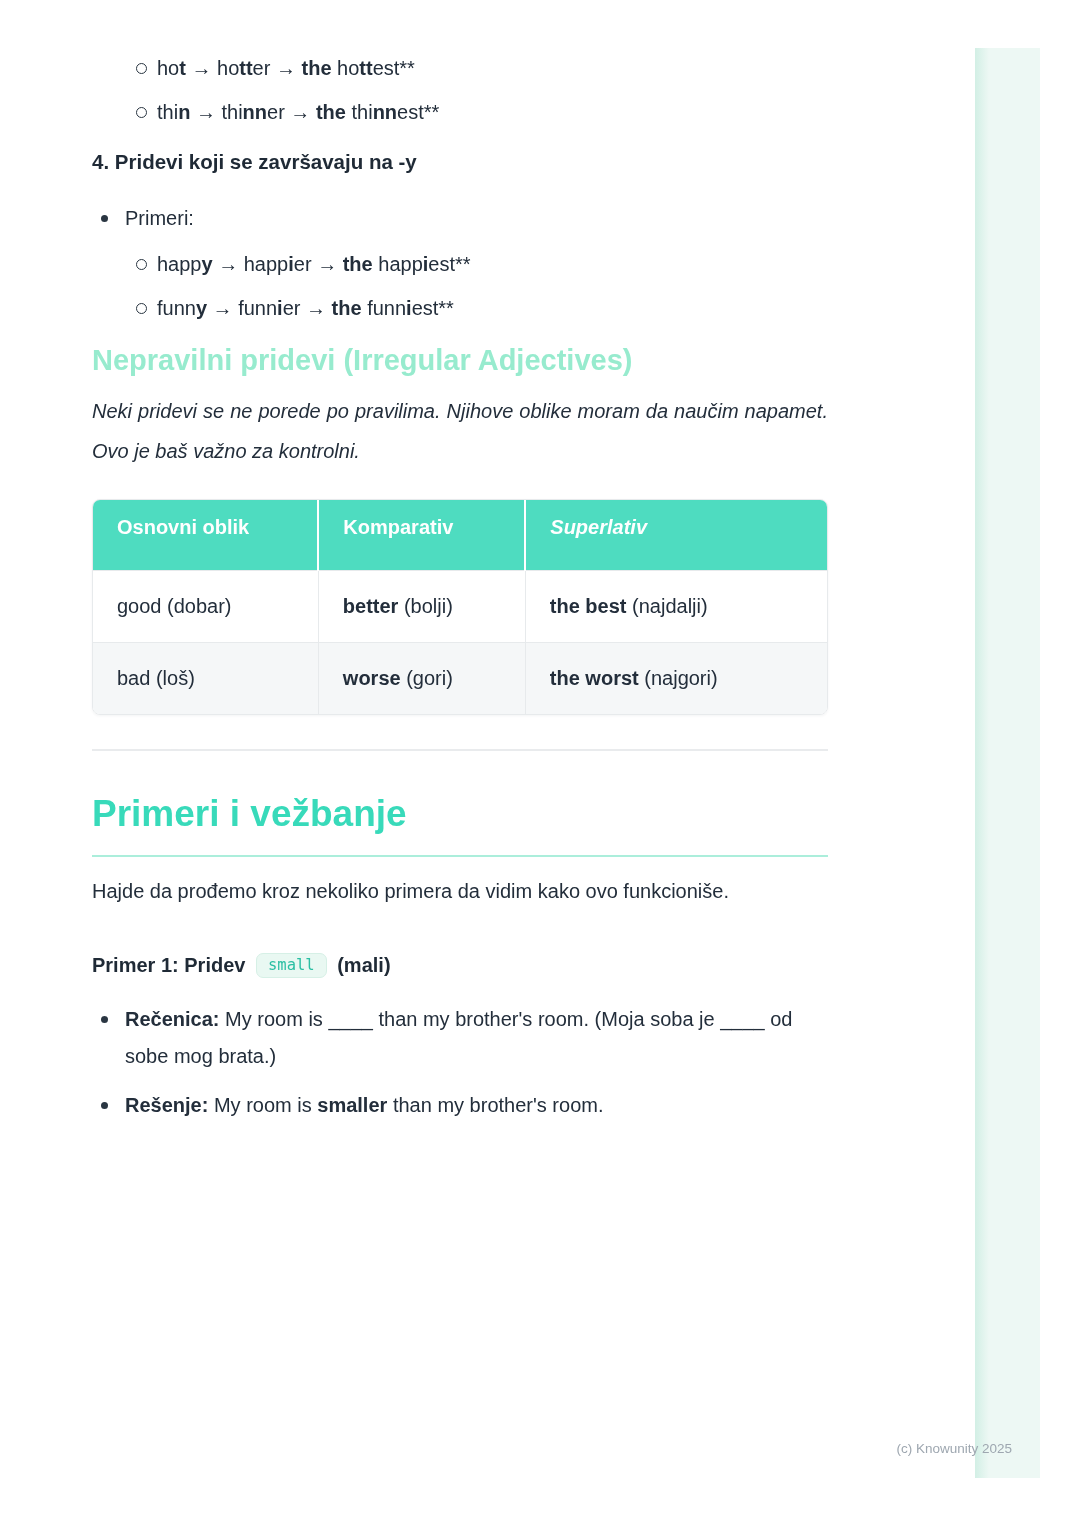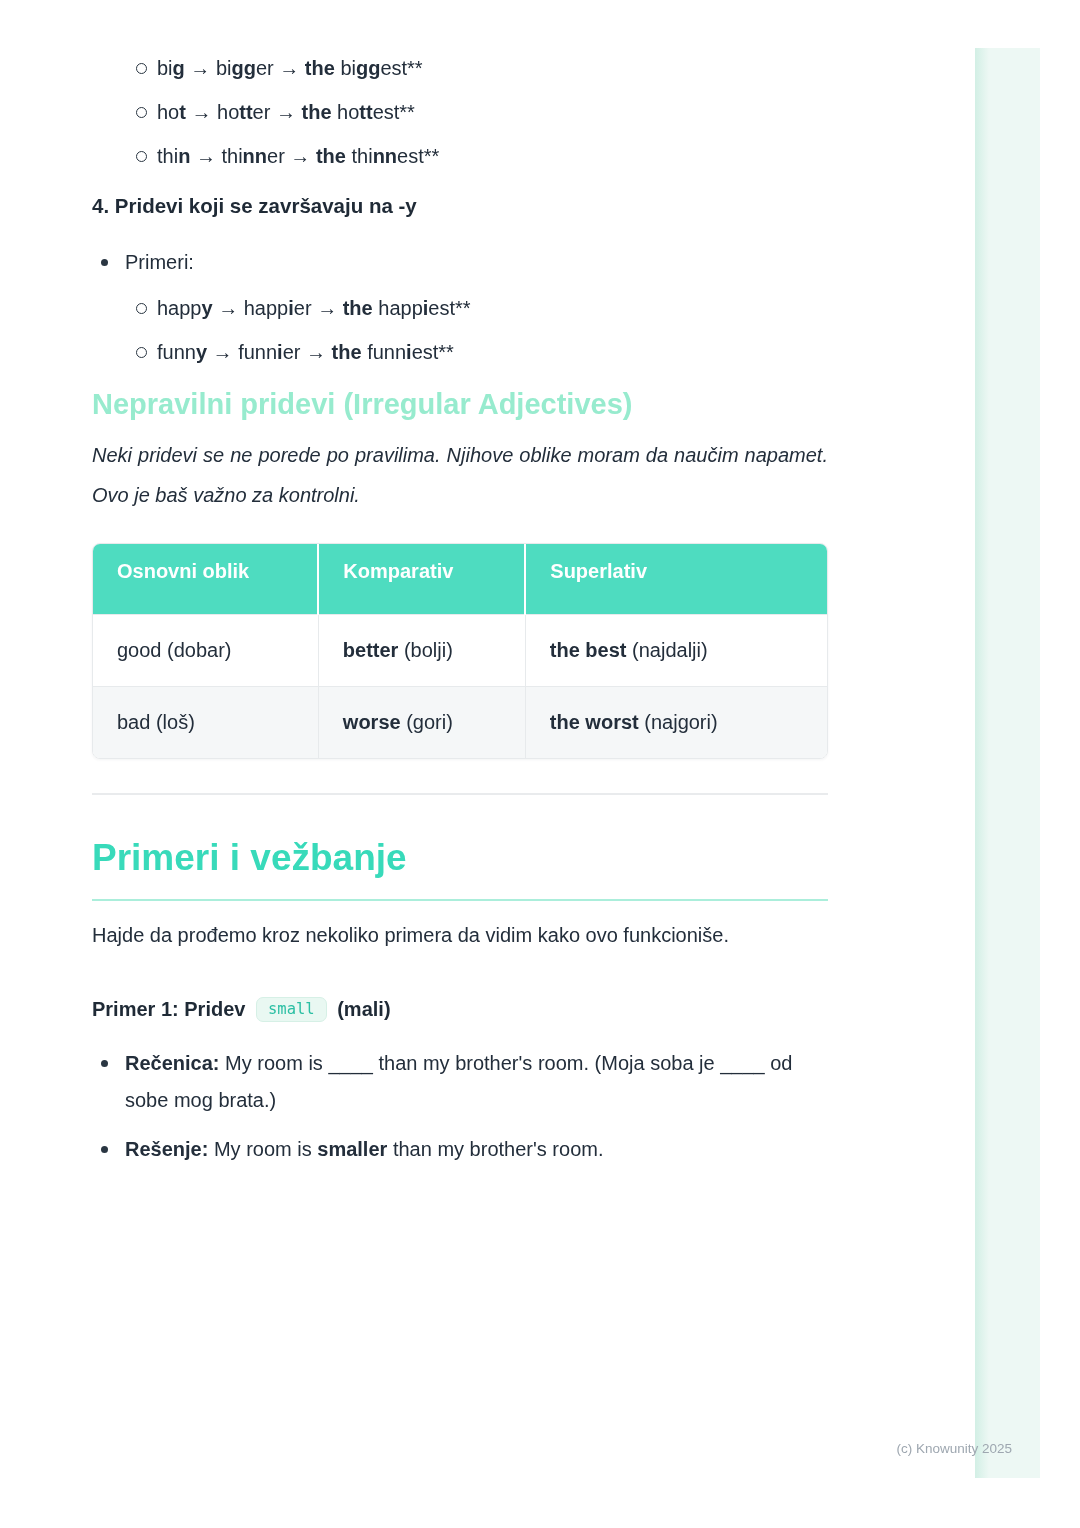--- a/index.html
+++ b/index.html
@@ -49,21 +49,21 @@
 
   .table-wrap {
     margin-top:28px; border:1px solid #E7EAEC; border-radius:8px;
     overflow:hidden; box-shadow:0 1px 3px rgba(20,40,60,0.05);
   }
   table { width:100%; border-collapse:collapse; }
   th {
     background:#4EDCC0; color:#ffffff; font-size:20px; font-weight:700;
     text-align:left; padding:0 0 14px 24px; height:70px; border-right:2px solid #ffffff;
   }
-  th:last-child { border-right:none; }
+  th:last-child { border-right:none;font-style:italic; }
   td {
     font-size:20px; padding:0 0 0 24px; height:72px;
     border-right:1px solid #E7EAEC; border-top:1px solid #E7EAEC; background:#ffffff;
   }
   td:last-child { border-right:none; }
   tr.alt td { background:#F5F7F8; }
 
   .divider { border:none; border-top:2px solid #E9EBED; margin:34px 0 0; }
   .practice-heading { font-size:37px; font-weight:700; color:#38DABA; margin:42px 0 0; }
   .heading-underline { border:none; border-top:2px solid #ABEEDB; margin:20px 0 0; }
@@ -81,21 +81,20 @@
 </style>
 </head>
 <body>
 
 <div class="side-strip"></div>
 <div class="copyright">(c) Knowunity 2025</div>
 
 <div class="content">
 
   <ul class="sub-list">
-    <li><span>bi</span><span class="b">g</span><span> → bi</span><span class="b">gg</span><span>er → </span><span class="b">the</span><span> bi</span><span class="b">gg</span><span>est**</span></li>
     <li><span>ho</span><span class="b">t</span><span> → ho</span><span class="b">tt</span><span>er → </span><span class="b">the</span><span> ho</span><span class="b">tt</span><span>est**</span></li>
     <li><span>thi</span><span class="b">n</span><span> → thi</span><span class="b">nn</span><span>er → </span><span class="b">the</span><span> thi</span><span class="b">nn</span><span>est**</span></li>
   </ul>
 
   <h4 class="section-heading">4. Pridevi koji se završavaju na -y</h4>
 
   <ul class="main-list">
     <li>
       <span>Primeri:</span>
       <ul class="sub-list">

